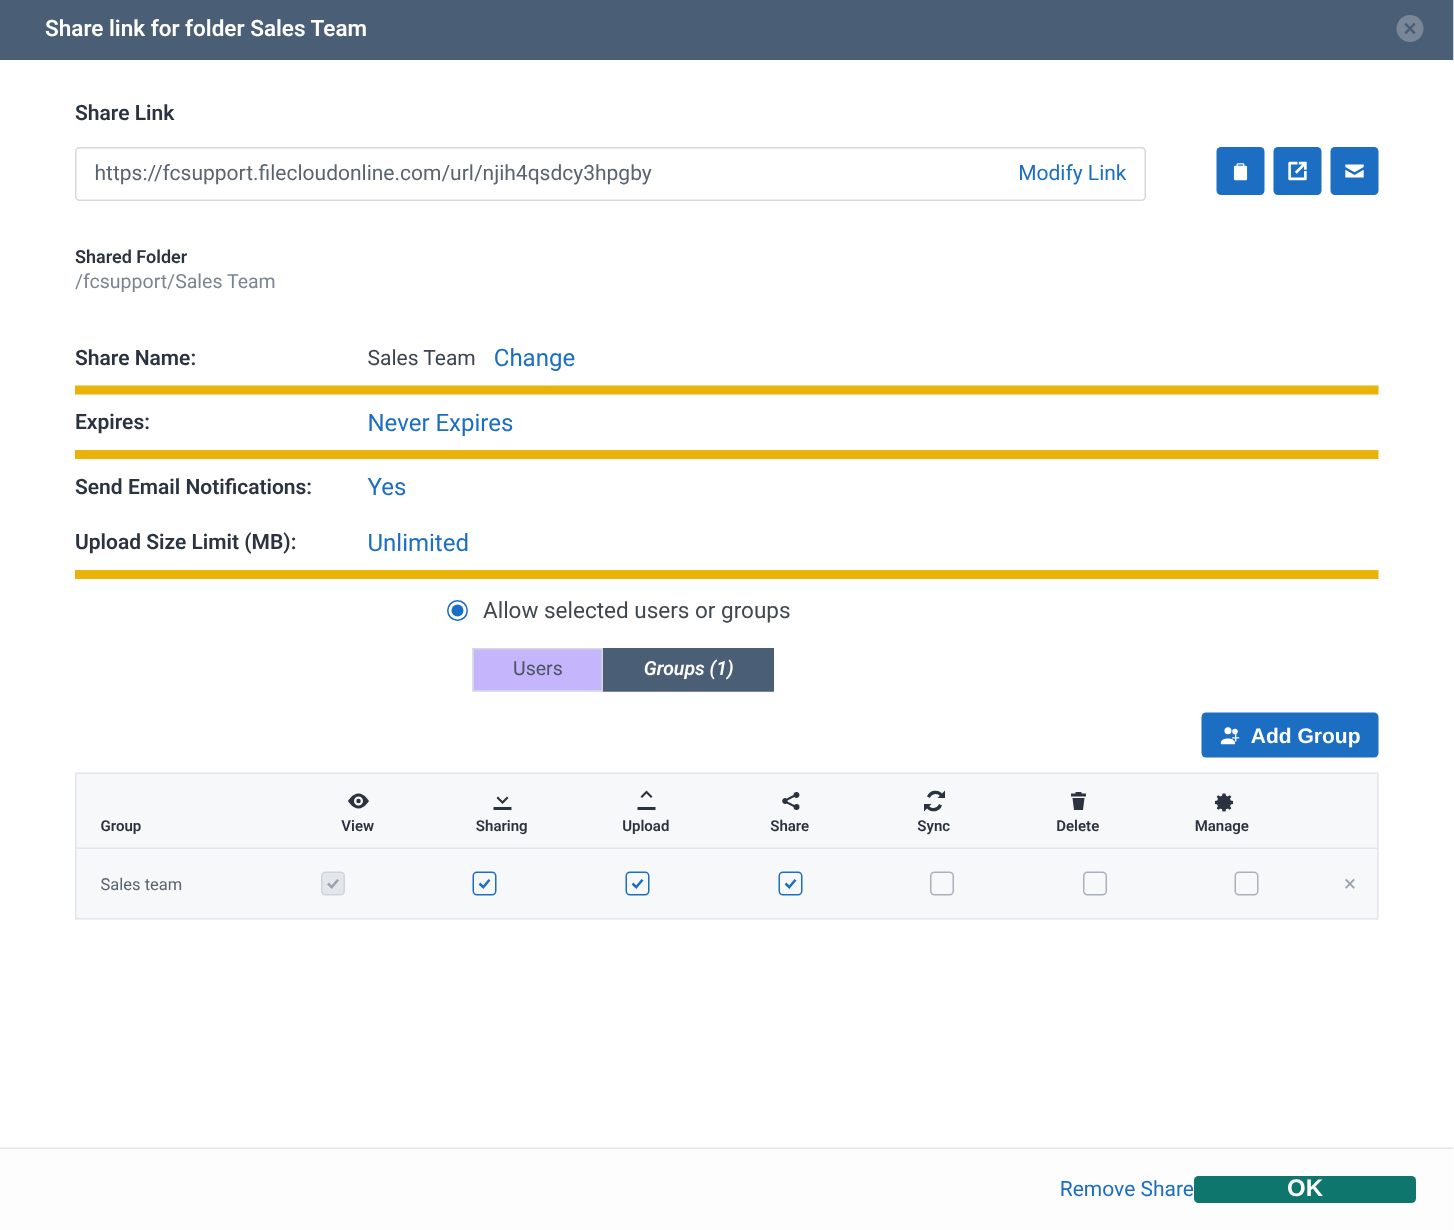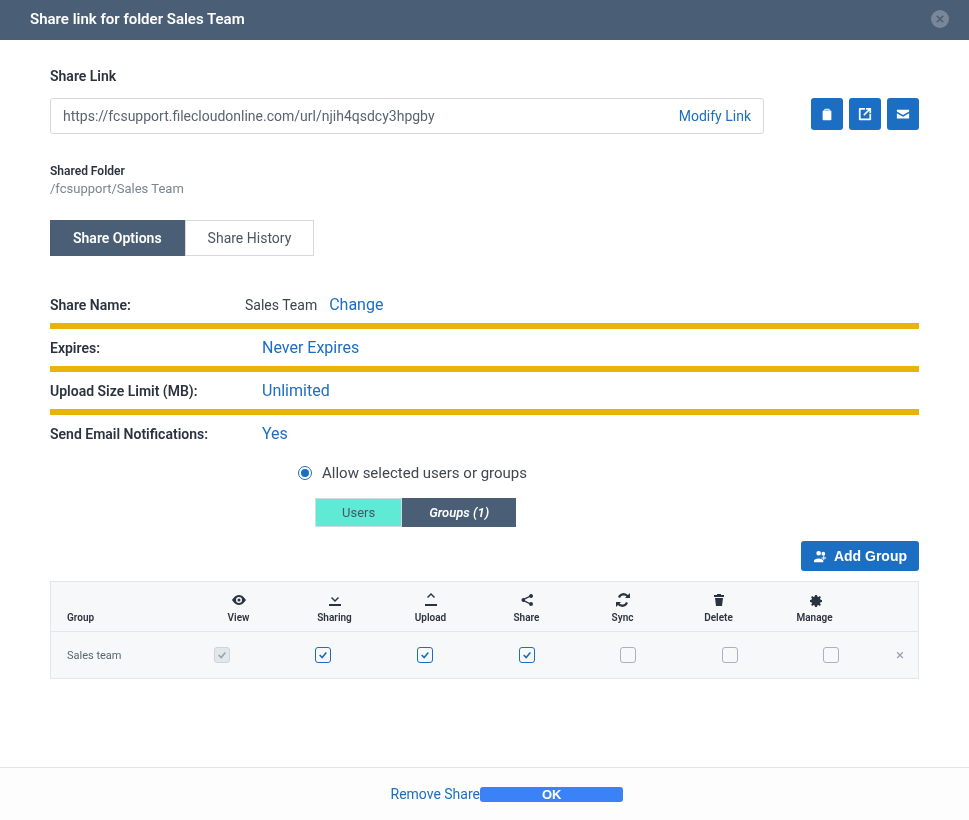--- a/index.html
+++ b/index.html
@@ -19,28 +19,28 @@
 .icon-btn svg { width:14px; height:14px; fill:#fff;}
 .meta-label { font-size:12px; font-weight:600; color:#2b3340;}
 .meta-path { font-size:13px; color:#7a8591; margin-top:3px; margin-bottom:24px;}
 .tabs { display:flex; margin-bottom:30px;}
 .tab { padding:9px 22px; font-size:14px; border:1px solid #d5d9de; cursor:pointer;}
 .tab.active { background:#4a5e75; color:#fff; font-weight:600; border-color:#4a5e75;}
 .tab:not(.active) { background:#fff; color:#4a5562;}
 .opt-row { display:flex; align-items:center; padding:9px 0; border-bottom:6px solid #eab308;}
 .opt-label { width:195px; font-size:14px; font-weight:600; color:#2b3340;}
 .opt-val { font-size:14px; color:#3b4450;}
-.opt-link { color:#1b6ec2; cursor:pointer;margin-left:17px;}
+.opt-link { color:#1b6ec2; cursor:pointer;}
 .opt-link.mleft { margin-left:12px;}
 .radio-row { display:flex; align-items:center; gap:10px; padding:12px 0 12px 248px; margin-bottom:4px;}
 .radio { width:14px; height:14px; border:1px solid #1b6ec2; border-radius:50%; display:flex; align-items:center; justify-content:center;}
 .radio .dot { width:8px; height:8px; background:#1b6ec2; border-radius:50%;}
 .radio-label { font-size:15px; color:#40474f;}
 .subtabs { display:flex; margin-left:265px; margin-bottom:14px;}
-.subtab { padding:6px 26px; font-size:13px; border:1px solid #d5d9de; cursor:pointer; background:#5eead4; color:#4a5562;}
+.subtab { padding:6px 26px; font-size:13px; border:1px solid #d5d9de; cursor:pointer; background:#c4b5fd; color:#4a5562;}
 .subtab.active { background:#4a5e75; color:#fff; font-weight:600; border-color:#4a5e75;font-style:italic;}
 .perm-area { display:flex; gap:0px; align-items:flex-start;}
 .perm-label { width:265px; font-size:14px; font-weight:600; color:#2b3340; padding-top:48px;}
 .perm-right { flex:1;}
 .add-group-row { display:flex; justify-content:flex-end; margin-bottom:10px;}
 .add-group-btn { background:#1b6ec2; color:#fff; border:none; border-radius:3px; padding:7px 12px; font-size:14px; font-weight:600; cursor:pointer; display:flex; align-items:center; gap:6px;}
 .add-group-btn svg { width:15px; height:15px; fill:#fff;}
 .perm-table { width:100%; border:1px solid #e3e6ea; background:#f7f8f9;}
 .perm-head { display:flex; align-items:flex-end; padding:10px 0 8px 0; border-bottom:1px solid #e3e6ea;gap:39px;}
 .col { text-align:center; display:flex; flex-direction:column; align-items:center; gap:4px;}
@@ -52,23 +52,23 @@
 .perm-row { display:flex; align-items:center; padding:14px 0;}
 .row-name { flex:0 0 120px; text-align:left; padding-left:16px; font-size:11px; color:#5a6470;}
 .cell { flex:1; display:flex; justify-content:center;}
 .cell.rem { flex:0 0 36px;}
 .cbox { width:16px; height:16px; border:1px solid #aab1bc; border-radius:3px; display:flex; align-items:center; justify-content:center; cursor:pointer;}
 .cbox.checked { border-color:#1b6ec2;}
 .cbox.checked svg { width:10px; height:10px; stroke:#1b6ec2; fill:none; stroke-width:2;}
 .cbox.disabled { background:#e3e6ea; border-color:#cfd4db;}
 .cbox.disabled svg { width:10px; height:10px; stroke:#9aa2ad; fill:none; stroke-width:2;}
 .xmark { color:#9aa2ad; font-size:15px; cursor:pointer;}
-.footer { position:absolute; bottom:0; left:0; right:0; border-top:1px solid #e3e6ea; padding:18px 25px; display:flex; justify-content:center; align-items:center; background:#fdfdfd;}
+.footer { position:absolute; bottom:0; left:0; right:0; border-top:1px solid #e3e6ea; padding:18px 25px; display:flex; justify-content:flex-end; align-items:center; background:#fdfdfd;}
 .remove-share { color:#1b6ec2; font-size:14px; cursor:pointer; padding-left:45px;}
-.ok-btn { background:#3b82f6; color:#fff; border:none; border-radius:3px; padding:0 62px; font-size:13px; font-weight:600; cursor:pointer;}
+.ok-btn { background:#0f766e; color:#fff; border:none; border-radius:3px; padding:0 62px; font-size:16px; font-weight:600; cursor:pointer;}
 </style>
 </head>
 <body>
 
 <div class="header">
   <h1>Share link for folder Sales Team</h1>
   <div class="close-btn">
     <svg viewBox="0 0 10 10">
         <path d="M1 1 L9 9 M9 1 L1 9" stroke="#4a5e75" stroke-width="2"></path>
       </svg>
@@ -97,41 +97,37 @@
         <svg viewBox="0 0 16 16">
             <path d="M1 3h14v2l-7 4-7-4V3zm0 4 7 4 7-4v6H1V7z"></path>
           </svg>
       </div>
     </div>
   </div>
 
   <div class="meta-label">Shared Folder</div>
   <div class="meta-path">/fcsupport/Sales Team</div>
 
-  <div class="tabs">
-    <div class="tab active">Share Options</div>
-    <div class="tab">Share History</div>
-  </div>
 
   <div class="opt-row">
     <div class="opt-label">Share Name:</div>
     <span class="opt-val">Sales Team</span>
     <span class="opt-link mleft">Change</span>
   </div>
   <div class="opt-row">
     <div class="opt-label">Expires:</div>
     <span class="opt-link">Never Expires</span>
   </div>
+  <div class="opt-row" style="border-bottom:none;">
+    <div class="opt-label">Send Email Notifications:</div>
+    <span class="opt-link">Yes</span>
+  </div>
   <div class="opt-row">
     <div class="opt-label">Upload Size Limit (MB):</div>
     <span class="opt-link">Unlimited</span>
-  </div>
-  <div class="opt-row" style="border-bottom:none;">
-    <div class="opt-label">Send Email Notifications:</div>
-    <span class="opt-link">Yes</span>
   </div>
 
   <div class="radio-row">
     <div class="radio">
         <div class="dot"></div>
       </div>
     <div class="radio-label">Allow selected users or groups</div>
   </div>
 
   <div class="subtabs">

